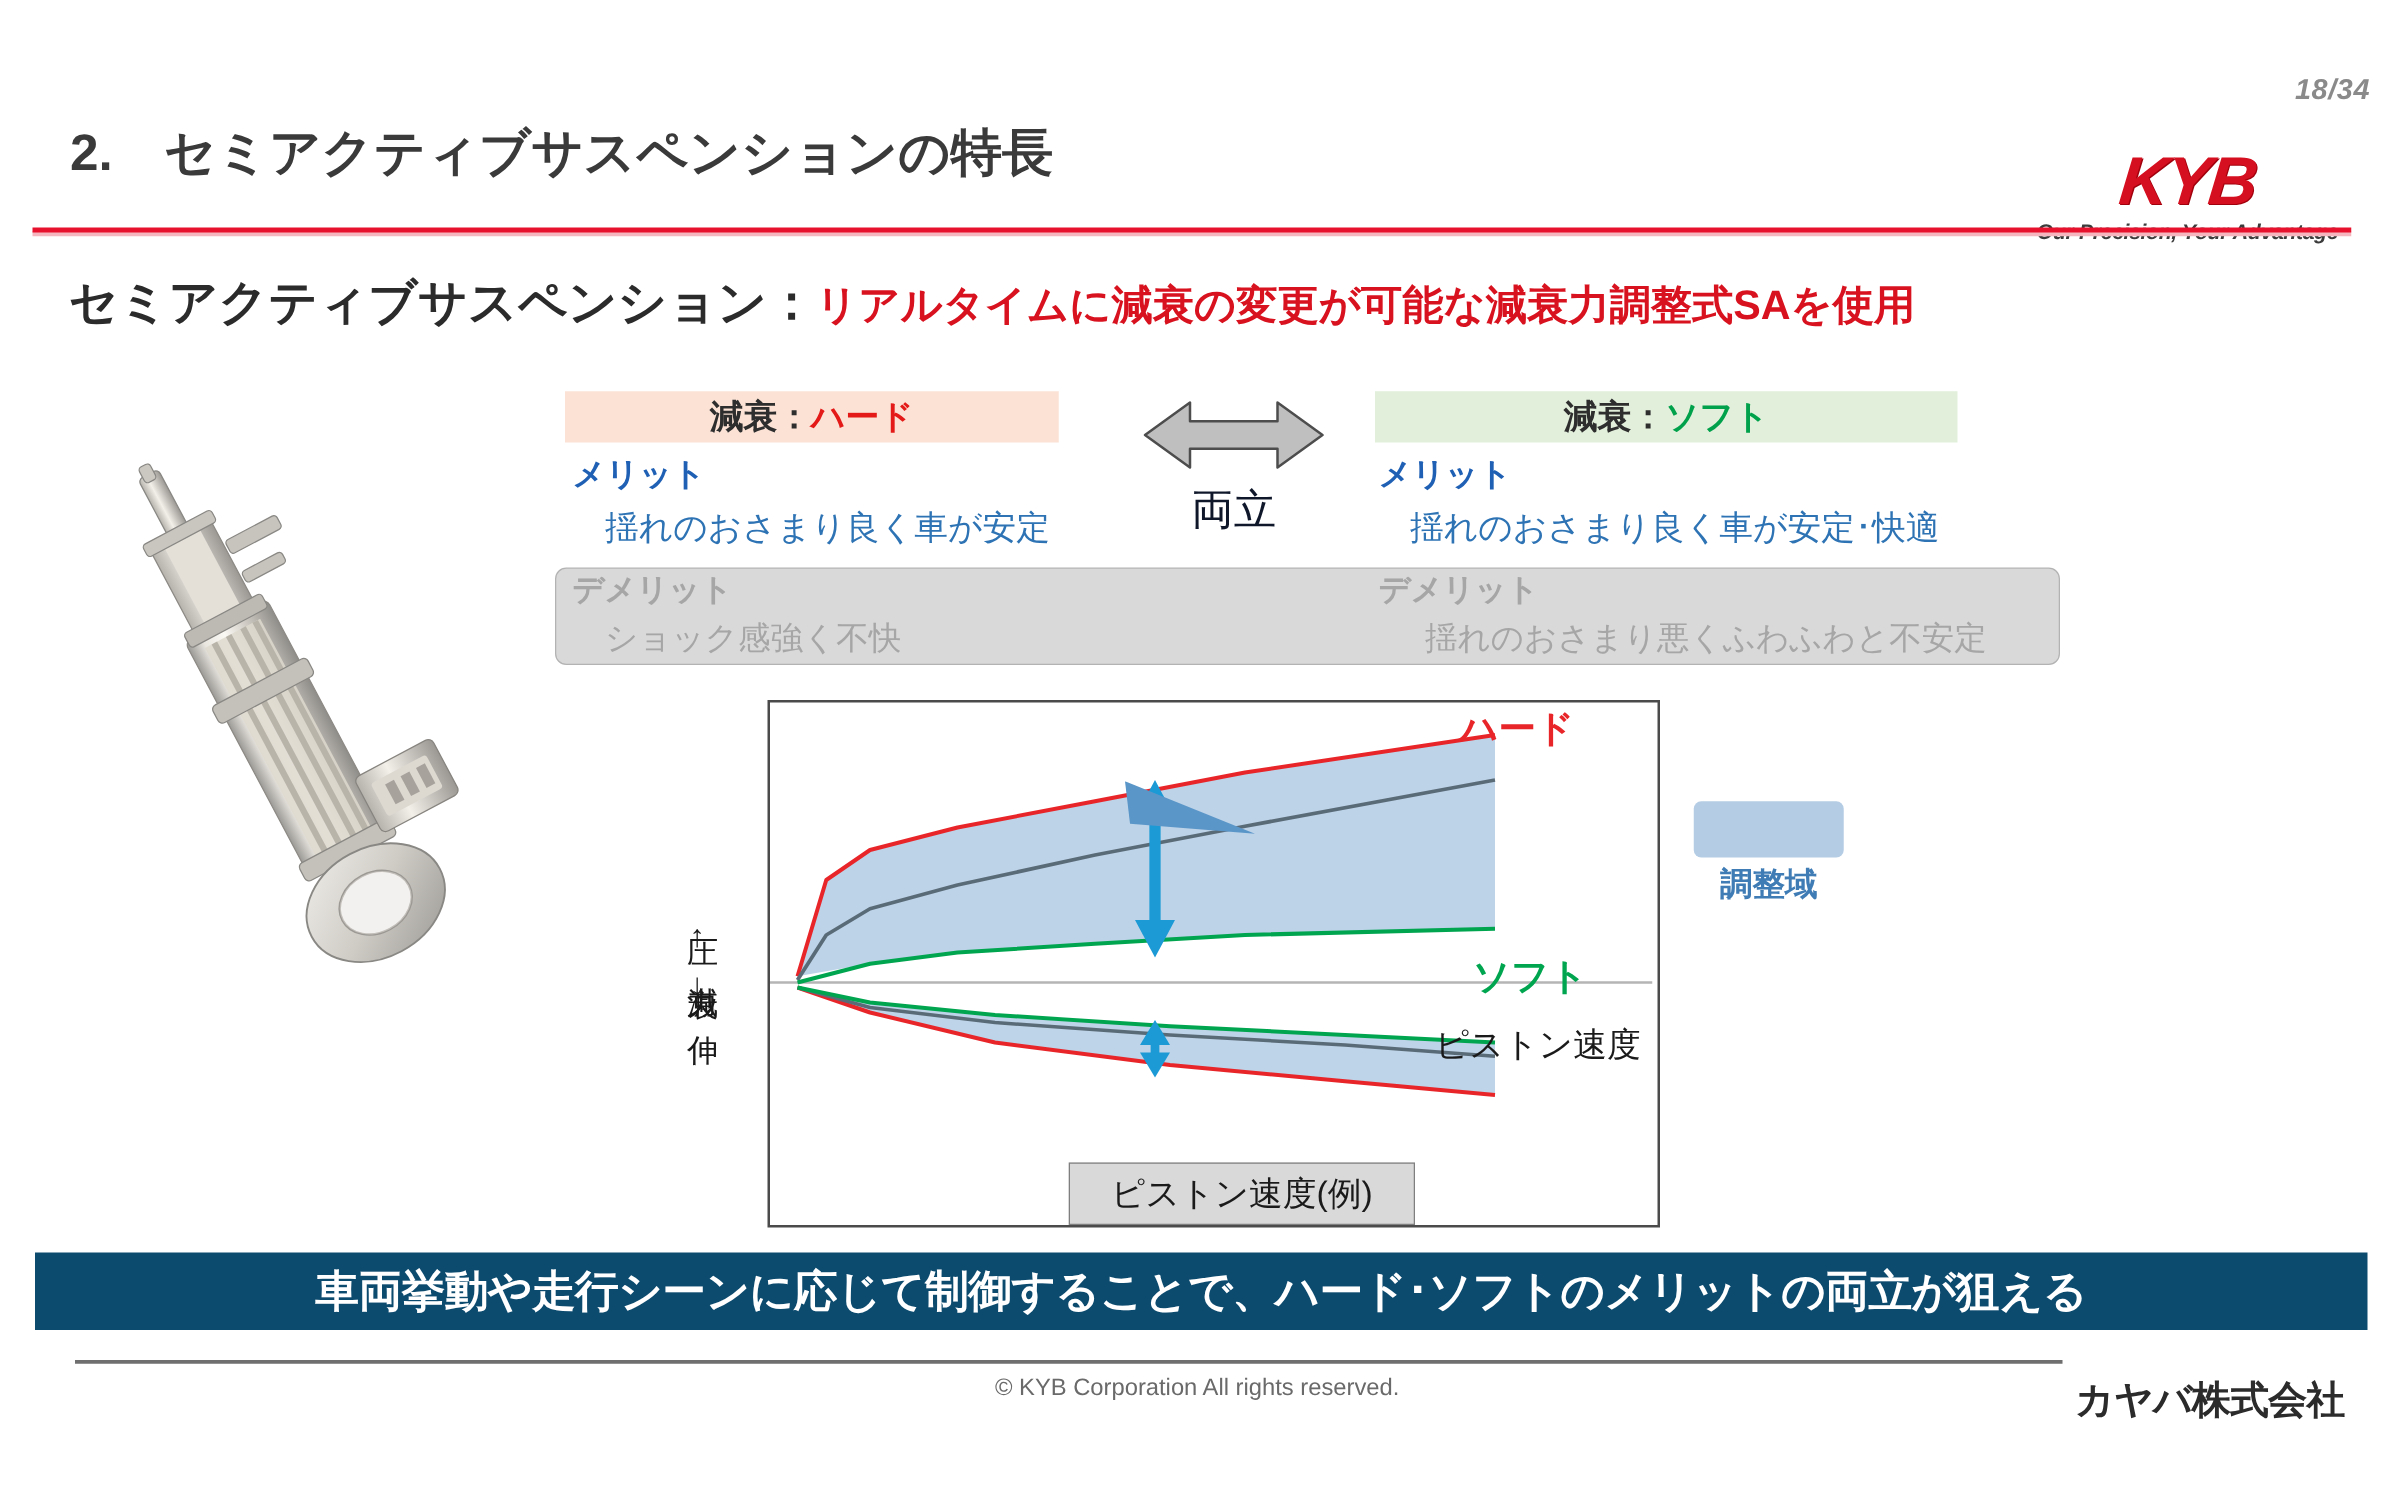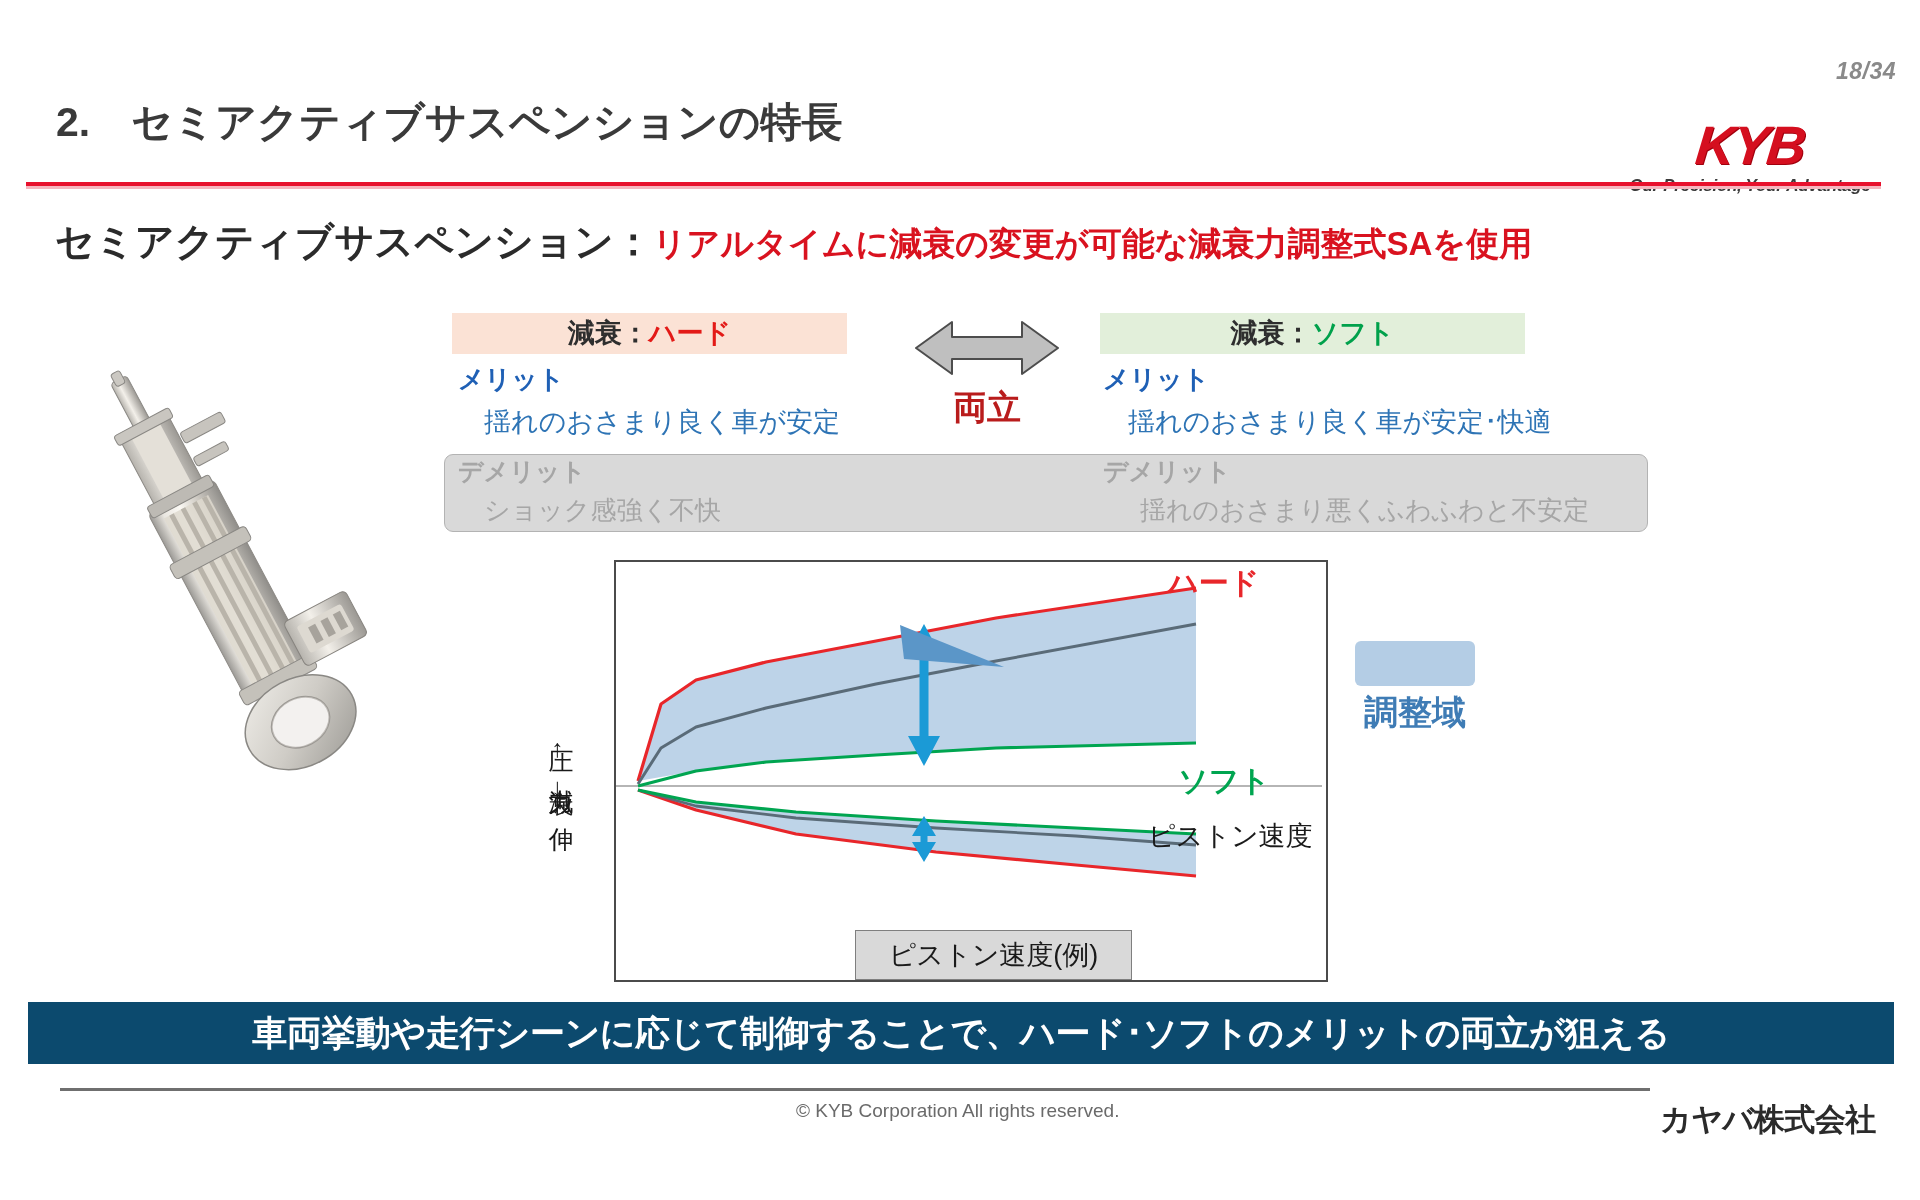--- a/index.html
+++ b/index.html
@@ -89,21 +89,21 @@
   .cmp-head {
     position: absolute;
     height: 41px;
     line-height: 41px;
     text-align: center;
     font-size: 27px;
     font-weight: bold;
     color: #2e2e2e;
   }
   .cmp-head.hard { left: 452px; top: 313px; width: 395px; background: #fbe2d5; }
-  .cmp-head.soft { left: 1100px; top: 313px; width: 425px; background: #e2efda; }
+  .cmp-head.soft { left: 1100px; top: 313px; width: 466px; background: #e2efda; }
   .cmp-head .hard-word { color: #e31a17; }
   .cmp-head .soft-word { color: #00a14b; }
 
   .merit-label {
     position: absolute;
     font-size: 26px;
     font-weight: bold;
     color: #1f60b5;
   }
   .merit-label.l { left: 458px; top: 362px; }
@@ -153,22 +153,22 @@
     width: 150px;
     height: 60px;
   }
   .both-label {
     position: absolute;
     left: 912px;
     top: 385px;
     width: 150px;
     text-align: center;
     font-size: 34px;
-    font-weight: bold;
-    color: #b91c1c;
+    font-weight: normal;
+    color: #0f172a;
   }
 
   
   .strut {
     position: absolute;
     left: 70px;
     top: 345px;
     width: 310px;
     height: 470px;
   }
@@ -254,21 +254,21 @@
     height: 45px;
     background: #b4cde5;
     border-radius: 6px;
   }
   .legend-text {
     position: absolute;
     left: 1355px;
     top: 690px;
     width: 120px;
     text-align: center;
-    font-size: 34px;
+    font-size: 26px;
     font-weight: bold;
     color: #3f7cb5;
   }
   .chart-caption {
     position: absolute;
     left: 855px;
     top: 930px;
     width: 275px;
     height: 48px;
     background: #d9d9d9;

